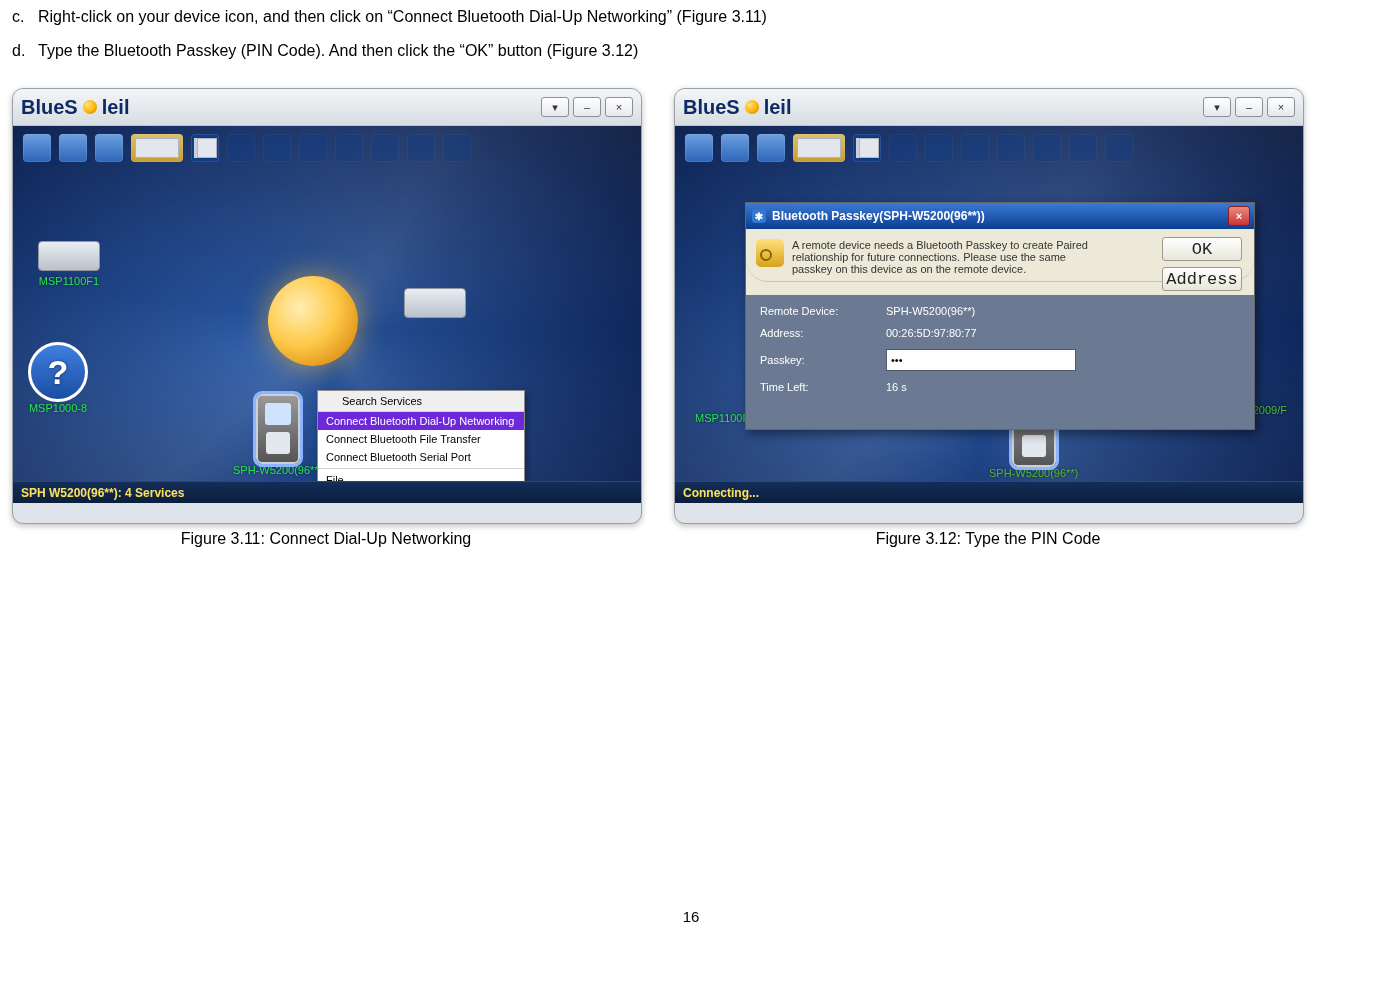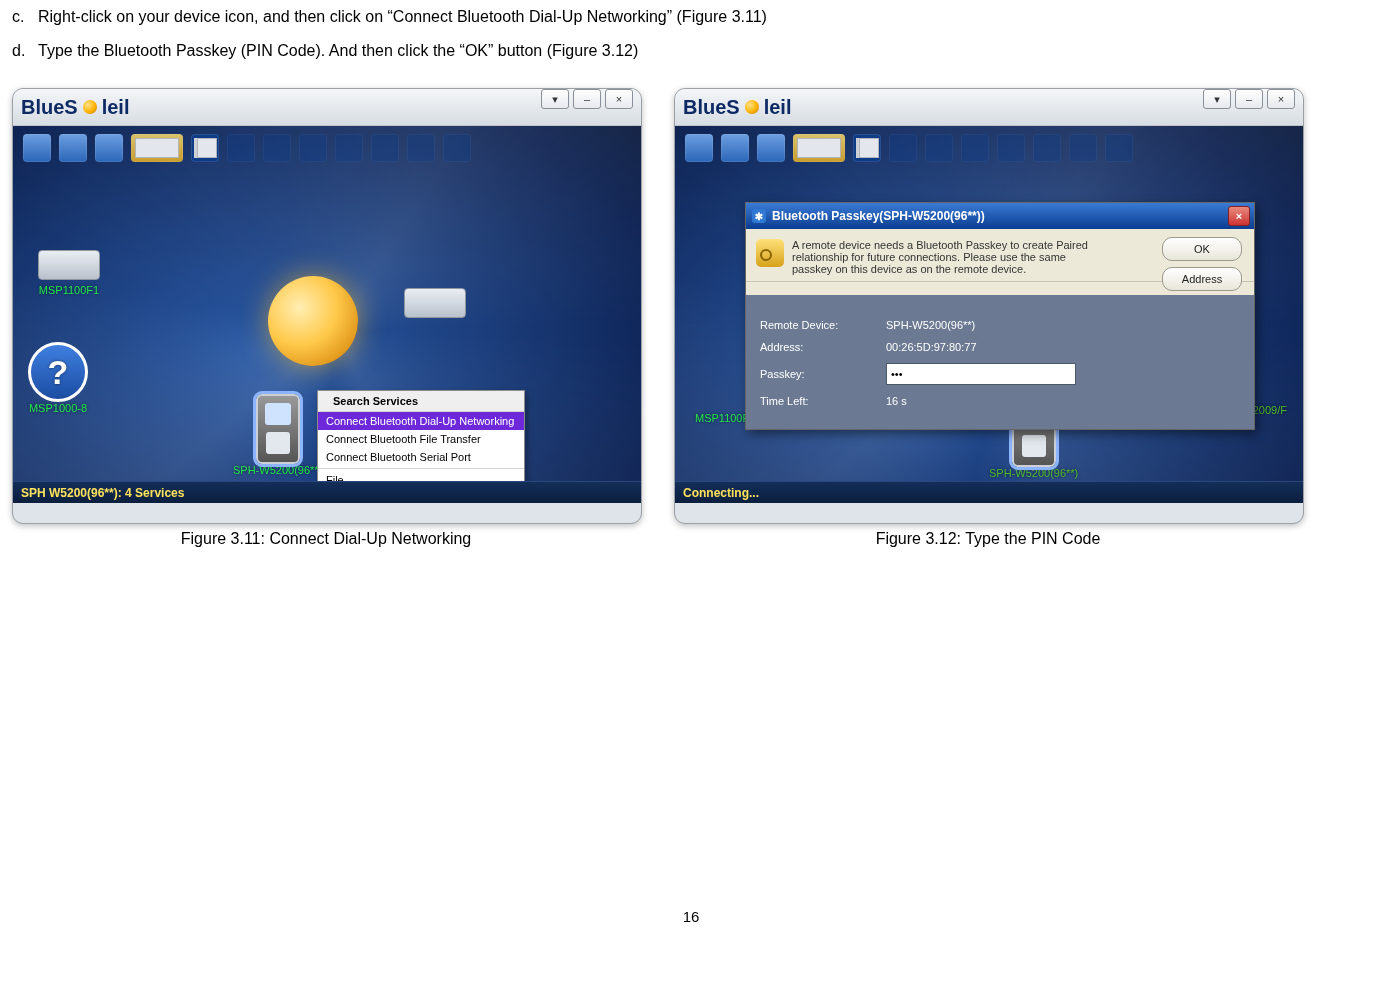--- a/index.html
+++ b/index.html
@@ -49,20 +49,21 @@
     border-radius: 11px;
     box-shadow: 0 2px 6px rgba(0,0,0,0.25);
     background: #dfe4ea;
     overflow: hidden;
     position: relative;
   }
   .titlebar {
     height: 36px;
     background: linear-gradient(#f4f6f8, #d7dde3);
     display: flex;
+    align-items: center;
     justify-content: space-between;
     padding: 0 8px;
     border-bottom: 1px solid #c0c5cb;
   }
   .brand {
     display: flex;
     align-items: center;
     gap: 4px;
   }
   .brand-blue {
@@ -205,22 +206,22 @@
     left:304px; top:264px;
     width:206px;
     background:#fff;
     border:1px solid #8b8b8b;
     box-shadow: 2px 3px 6px rgba(0,0,0,.35);
     font-size:11px;
     color:#000;
   }
   .ctxmenu .hdr {
     background:#efefef;
-    font-weight:bold;
-    padding:4px 15px;
+    font-weight:normal;
+    padding:4px 24px;
     border-bottom:1px solid #d3d3d3;
   }
   .ctxmenu .item {
     padding:3px 8px;
     border-bottom:0;
   }
   .ctxmenu .item.sel {
     background:#6d28d9;
     color:#fff;
   }
@@ -255,44 +256,45 @@
   .xbtn {
     width:20px;height:18px;background:linear-gradient(#e98b7e,#c33);border:1px solid #8a1f1f;border-radius:3px;color:#fff;display:flex;align-items:center;justify-content:center;font-size:11px;font-weight:bold;
   }
   .dlg .topmsg {
     display:flex;
     padding:10px 10px 6px 10px;
     font-size:11px;
     color:#333;
     gap:8px;
     border-bottom:1px solid #c7c4b3;
+    border-radius:22px;
   }
   .keyicon {
     width:28px;height:28px;flex:0 0 28px;
     background:linear-gradient(#ffe17a,#d6a21a);
     border-radius:5px;
     position:relative;
   }
   .keyicon::after{content:"";position:absolute;left:4px;top:10px;width:8px;height:8px;border:2px solid #8a6400;border-radius:50%;}
   .dlg .btns {
     position:absolute; right:12px; top:34px;
     display:flex;flex-direction:column;gap:6px;
   }
   .winbutton {
-    width:78px;height:22px;font-size:11px;
-    background:linear-gradient(#fff,#e8e6da);border:1px solid #9c9a8c;border-radius:10px;
-    display:flex;align-items:center;justify-content:center;color:#222;
+    width:78px;height:22px;font-size:17px;
+    background:linear-gradient(#fff,#e8e6da);border:1px solid #9c9a8c;border-radius:3px;
+    display:flex;align-items:center;justify-content:center;color:#222;font-family:Liberation Mono, monospace;
   }
   .formarea {
     position:absolute;
     left:0; right:0; top:92px; bottom:0;
     background:#6b7a92;
     color:#fff;
     font-size:11px;
-    padding:24px 14px;
+    padding:10px 14px;
   }
   .formrow { display:flex; gap:26px; margin-bottom:10px; align-items:center;}
   .formrow .lbl {width:100px;}
   .txtin {
     background:#fff;border:1px solid #4d586a;height:18px;width:180px;color:#000;padding:1px 4px;font-size:11px;
   }
 </style>
 </head>
 <body>
 
@@ -337,21 +339,21 @@
             <div class="ticon fade"></div>
             <div class="ticon fade"></div>
             <div class="ticon fade"></div>
             <div class="ticon fade"></div>
             <div class="ticon fade"></div>
             <div class="ticon fade"></div>
           </div>
 
           <div class="sun"></div>
 
-          <div class="device" style="left:25px; top:124px">
+          <div class="device" style="left:25px; top:115px">
             <div class="box"></div>
             <span>MSP1100F1</span>
           </div>
 
           <div class="device" style="left:15px; top:216px">
             <div class="qmark">?</div>
             <span>MSP1000-8</span>
           </div>
 
           <div class="device" style="right:175px; top:162px; align-items:flex-start">

